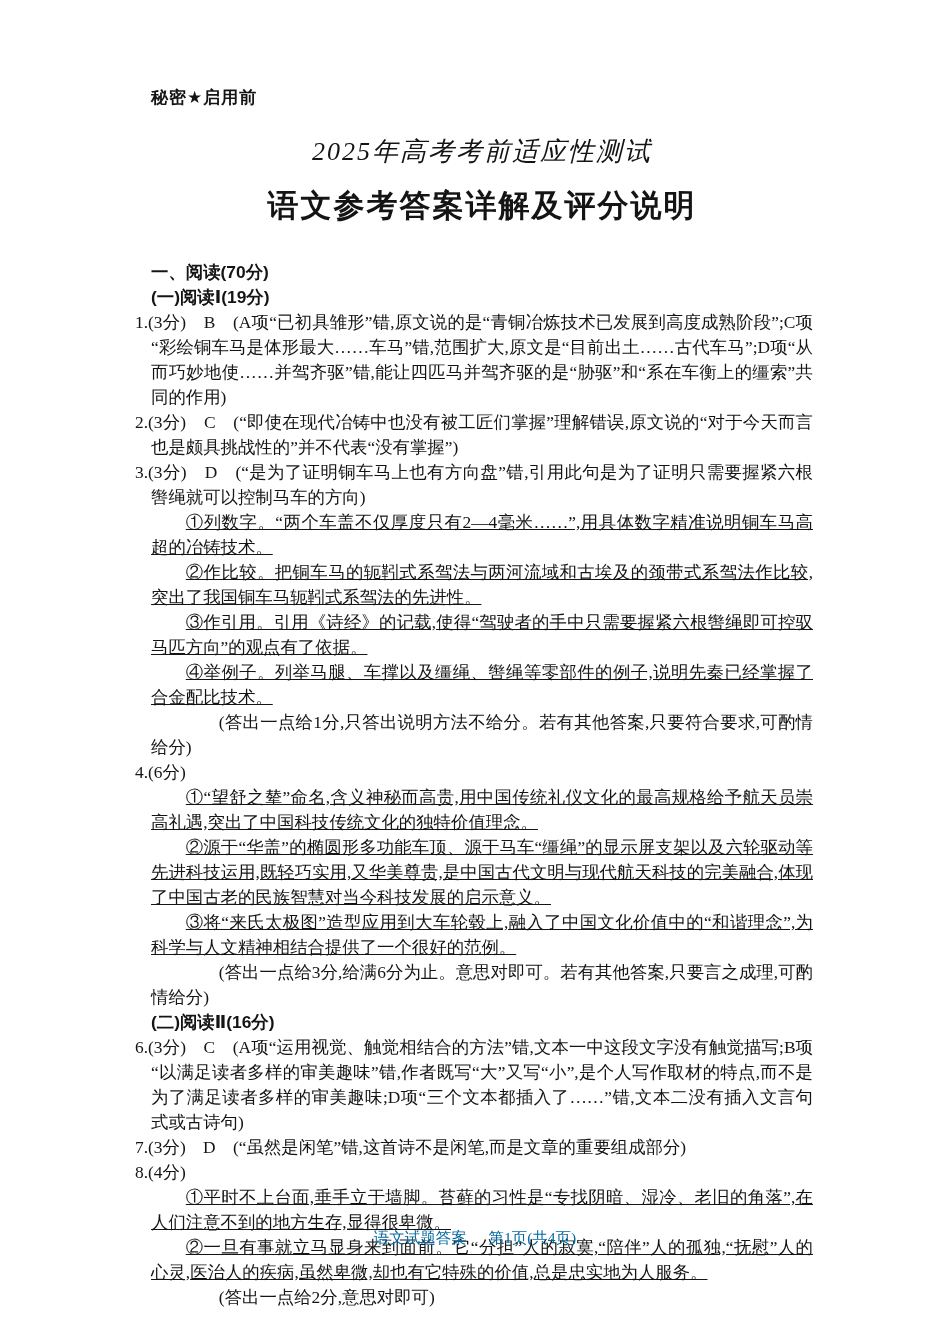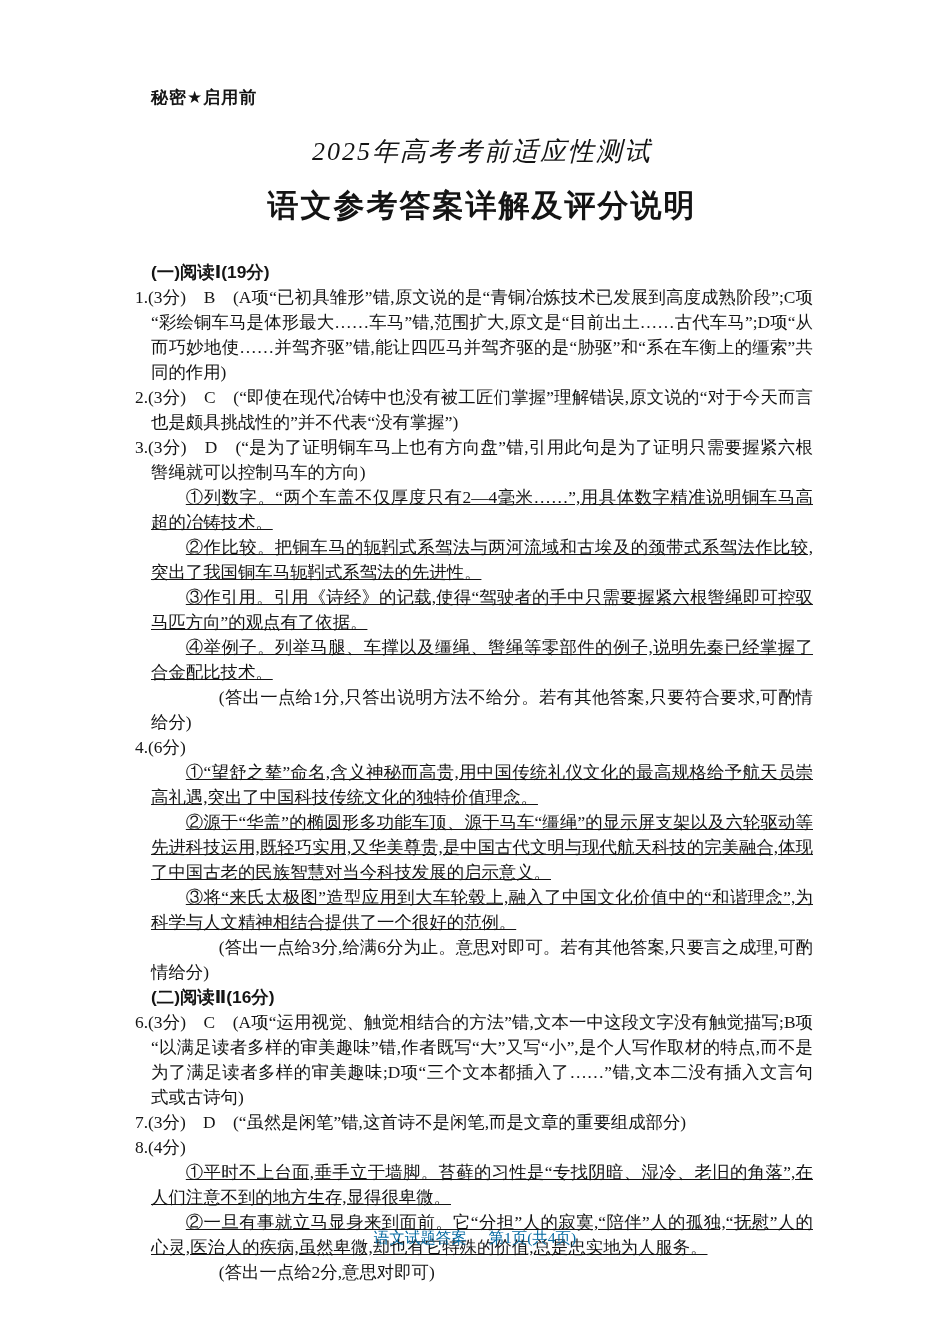--- a/index.html
+++ b/index.html
@@ -82,20 +82,21 @@
 
   <div class="classification">秘密★启用前</div>
 
   <div class="title-block">
     <div class="title-line1">2025年高考考前适应性测试</div>
     <div class="title-line2">语文参考答案详解及评分说明</div>
   </div>
 
   <div class="content">
 
+  <p class="line p-h1">一、阅读(70分)</p>
       <p class="line p-h2">(一)阅读Ⅰ(19分)</p>
       <p class="line p-item">1.(3分)　B　(A项“已初具雏形”错,原文说的是“青铜冶炼技术已发展到高度成熟阶段”;C项“彩绘铜车马是体形最大……车马”错,范围扩大,原文是“目前出土……古代车马”;D项“从而巧妙地使……并驾齐驱”错,能让四匹马并驾齐驱的是“胁驱”和“系在车衡上的缰索”共同的作用)</p>
       <p class="line p-item">2.(3分)　C　(“即使在现代冶铸中也没有被工匠们掌握”理解错误,原文说的“对于今天而言也是颇具挑战性的”并不代表“没有掌握”)</p>
       <p class="line p-item">3.(3分)　D　(“是为了证明铜车马上也有方向盘”错,引用此句是为了证明只需要握紧六根辔绳就可以控制马车的方向)</p>
       <p class="line p-para">①列数字。“两个车盖不仅厚度只有2—4毫米……”,用具体数字精准说明铜车马高超的冶铸技术。</p>
       <p class="line p-para">②作比较。把铜车马的轭靷式系驾法与两河流域和古埃及的颈带式系驾法作比较,突出了我国铜车马轭靷式系驾法的先进性。</p>
       <p class="line p-para">③作引用。引用《诗经》的记载,使得“驾驶者的手中只需要握紧六根辔绳即可控驭马匹方向”的观点有了依据。</p>
       <p class="line p-para">④举例子。列举马腿、车撑以及缰绳、辔绳等零部件的例子,说明先秦已经掌握了合金配比技术。</p>
       <p class="line p-note">(答出一点给1分,只答出说明方法不给分。若有其他答案,只要符合要求,可酌情给分)</p>
       <p class="line p-item">4.(6分)</p>

